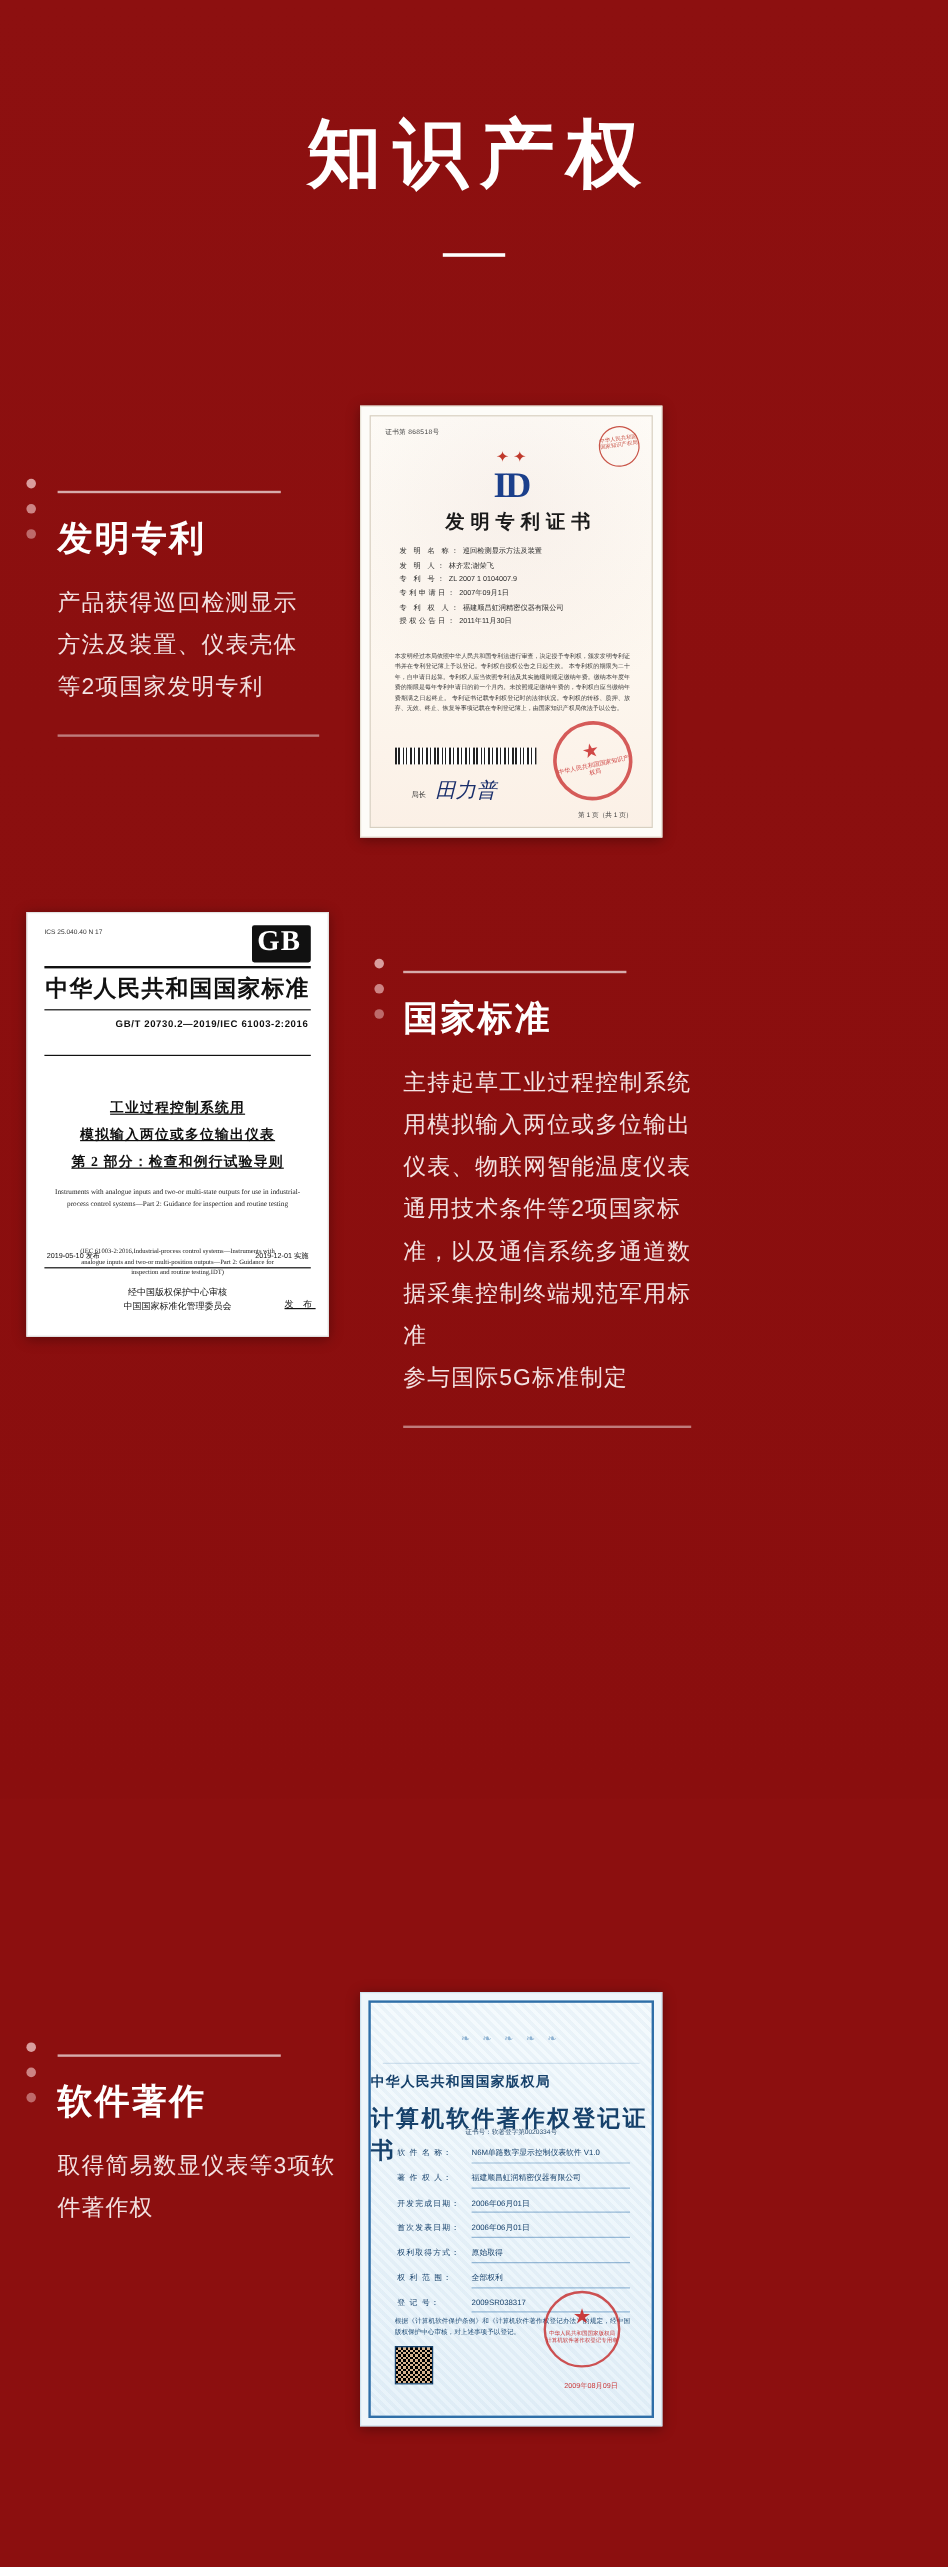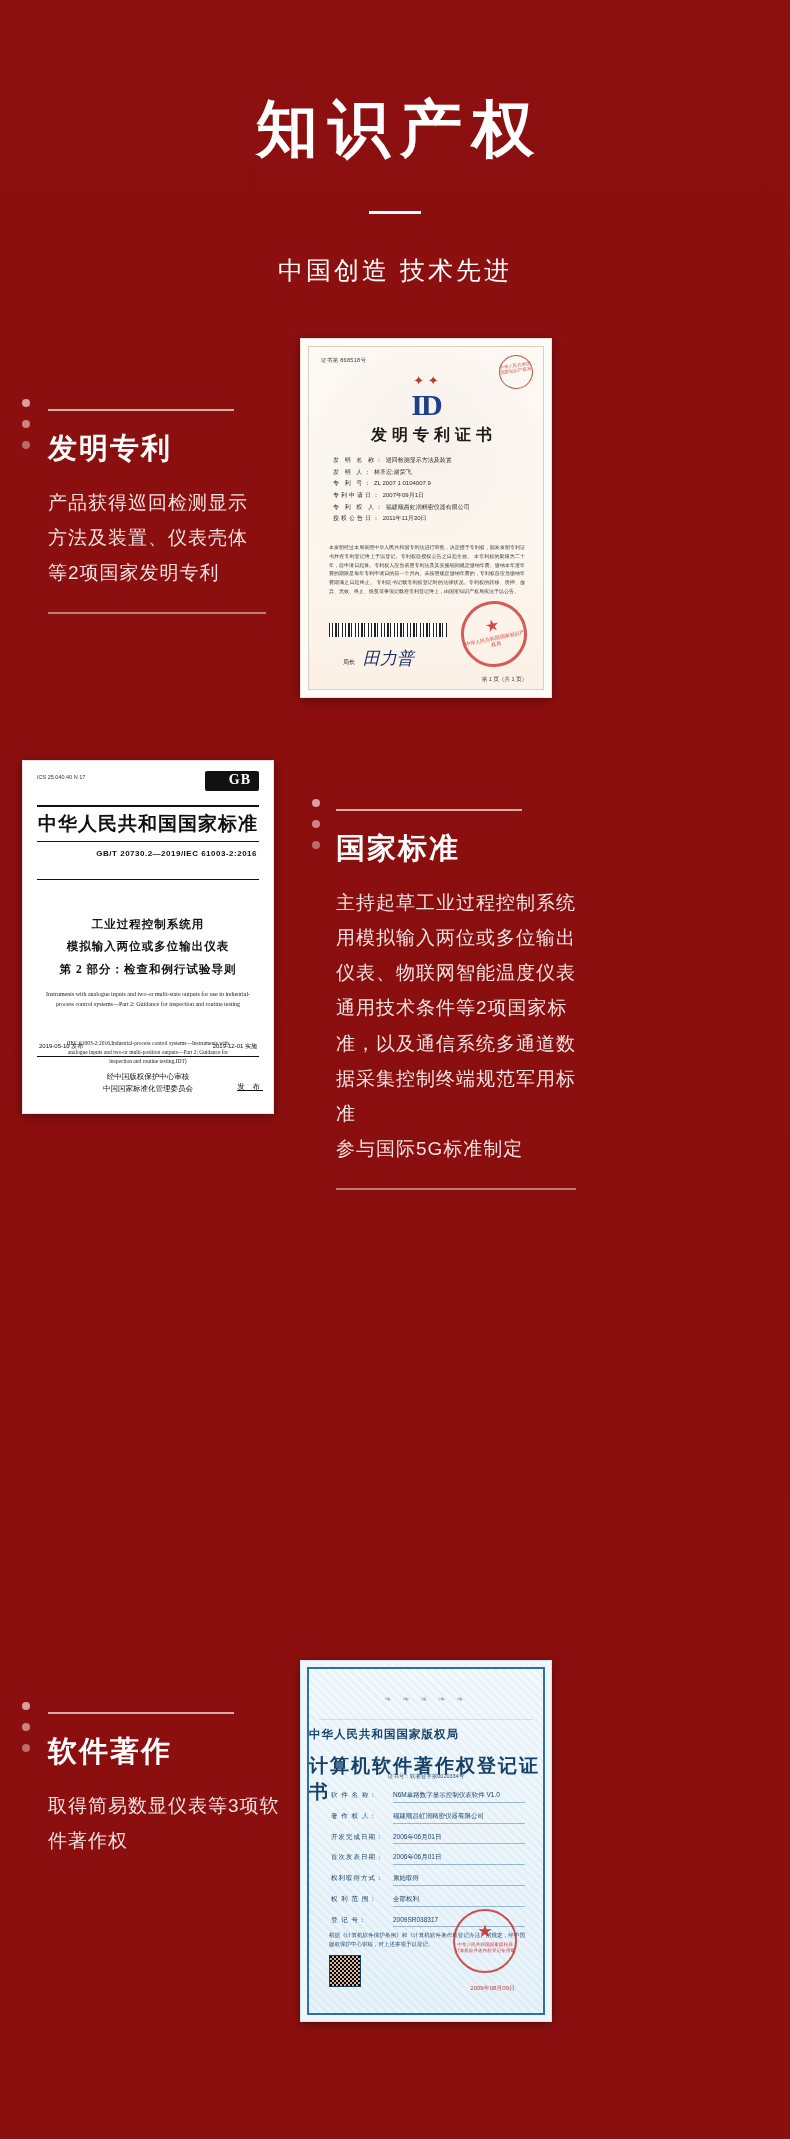--- a/index.html
+++ b/index.html
@@ -272,23 +272,23 @@
     line-height: 1.5;
   }
   .gb-logo {
     position: absolute;
     right: 14px;
     top: 10px;
     background: #111;
     color: #fff;
     font-family: "Liberation Serif", serif;
     font-weight: bold;
-    font-size: 14px;
+    font-size: 24px;
     letter-spacing: 1px;
-    padding: 1px 8px 3px 24px;
+    padding: 1px 8px 3px 4px;
     border-radius: 2px;
   }
   .gb-hr {
     position: absolute;
     left: 14px;
     right: 14px;
     background: #111;
   }
   .gb-hr.a { top: 44px; height: 2px; }
   .gb-hr.b { top: 80px; height: 1px; }
@@ -321,20 +321,21 @@
     top: 152px;
     text-align: center;
   }
   .gb-main .l {
     font-size: 11.5px;
     line-height: 1.95;
     color: #111;
     font-weight: bold;
     letter-spacing: 1px;
     font-family: "Liberation Serif", serif;
+    text-decoration: underline;
   }
   .gb-en {
     margin-top: 10px;
     font-size: 6px;
     line-height: 1.55;
     color: #222;
     font-family: "Liberation Serif", serif;
   }
   .gb-iec {
     position: absolute;
@@ -513,21 +514,20 @@
   #block03 .inner { margin-left: 48px; width: 232px; }
 </style>
 </head>
 <body>
 
 <div class="page">
 
   <div class="header">
     <div class="header-title">知识产权</div>
     <div class="header-rule"></div>
-    <div class="header-sub">中国创造  技术先进</div>
   </div>
 
   <div class="cert cert-patent">
     <div class="patent-inner">
       <div class="patent-topno">证书第 868518号</div>
       <div class="patent-stamp-tr">中华人民共和国国家知识产权局</div>
       <div class="patent-logo">
         <div class="spark">✦ ✦</div>
         <div class="cn-mark">ID</div>
       </div>

